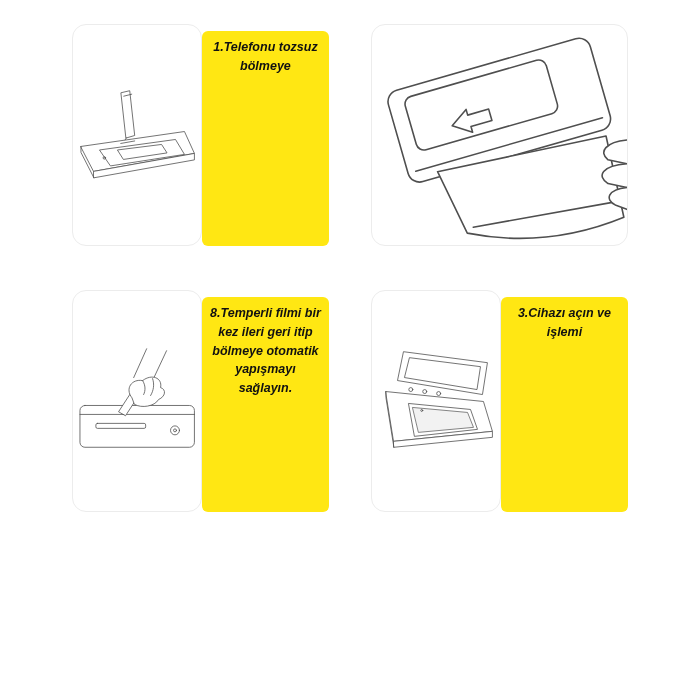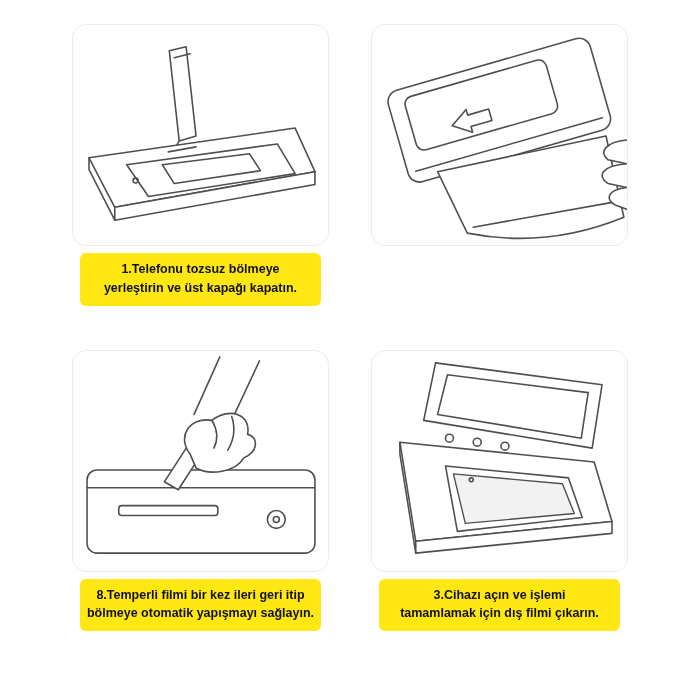--- a/index.html
+++ b/index.html
@@ -14,21 +14,21 @@
     color:#1f1f1f;
     margin:6px 0 22px 0;
   }
   .grid{
     display:grid;
     grid-template-columns:257px 257px;
     column-gap:42px;
     row-gap:44px;
     justify-content:center;
   }
-  .panel{display:flex;flex-direction:column;}
+  .panel{display:flex;flex-direction:row;font-style:italic;}
   .art-box{
     width:257px;height:222px;
     box-sizing:border-box;
     border:1px solid #ececec;
     border-radius:14px;
     background:#ffffff;
     overflow:hidden;
   }
   .art-box svg{display:block;width:100%;height:100%;}
   .caption{
@@ -71,21 +71,20 @@
 
           <path class="line" d="M54,141 L206,120 L224,150 L76,173 Z"></path>
 
           <path class="line" d="M90,141 L178,130 L189,147 L102,160 Z"></path>
           <circle class="line" cx="63" cy="157" r="2.5"></circle>
           <path class="line" d="M96,128 L124,123"></path>
         </svg>
       </div>
       <div class="caption">
         <span>1.Telefonu tozsuz bölmeye</span><br>
-        <span>yerleştirin ve üst kapağı kapatın.</span>
       </div>
     </div>
 
     <div class="panel">
       <div class="art-box">
         <svg viewBox="0 0 257 222">
 
           <g transform="rotate(-16 128 85)">
             <rect class="fillw" x="22" y="38" width="212" height="96" rx="12"></rect>
             <rect class="line" x="38" y="48" width="148" height="56" rx="8"></rect>
@@ -145,18 +144,17 @@
           <circle class="fillw" cx="106" cy="92" r="4"></circle>
           <circle class="fillw" cx="134" cy="96" r="4"></circle>
 
           <path class="fillw" d="M74,116 L198,128 L212,168 L86,182 Z"></path>
           <path class="fillg" d="M82,124 L192,134 L204,164 L94,174 Z"></path>
           <circle class="line" cx="100" cy="130" r="2"></circle>
         </svg>
       </div>
       <div class="caption">
         <span>3.Cihazı açın ve işlemi</span><br>
-        <span>tamamlamak için dış filmi çıkarın.</span>
       </div>
     </div>
 
   </div>
 </div>
 
 </body></html>

